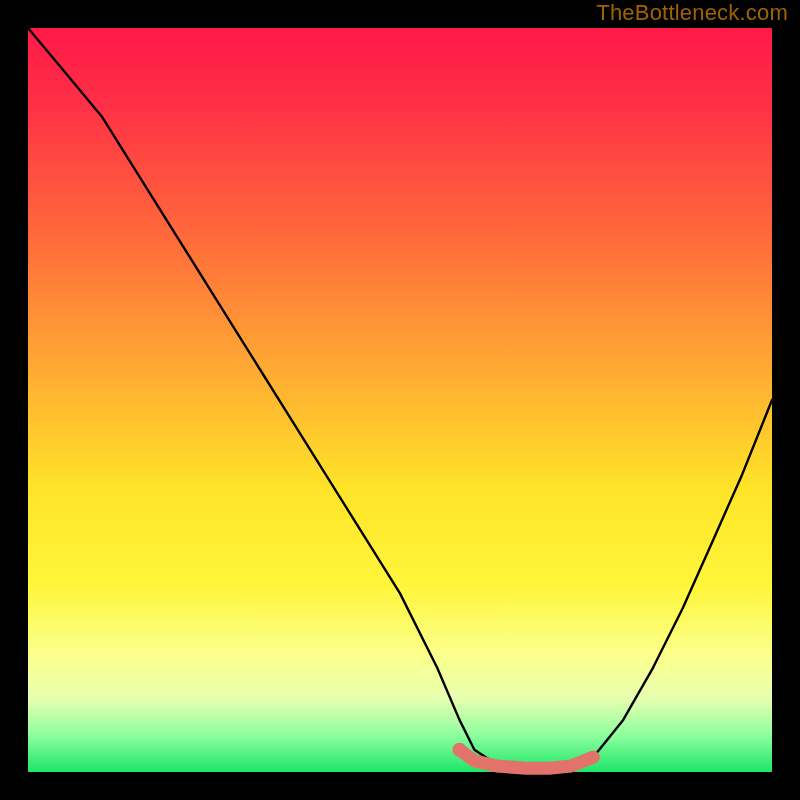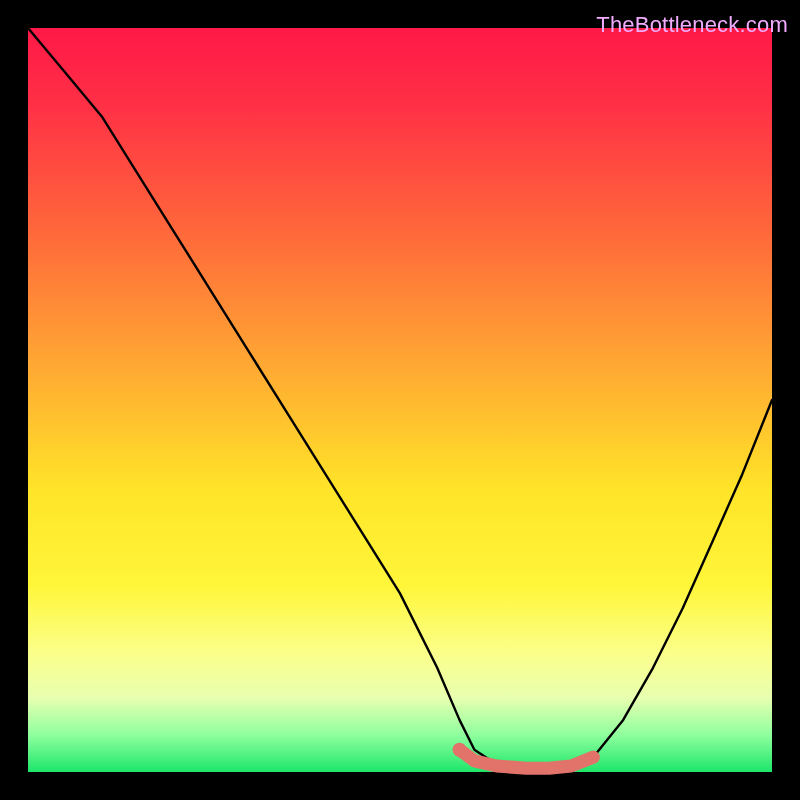--- a/index.html
+++ b/index.html
@@ -12,23 +12,23 @@
     font-family: Arial, Helvetica, sans-serif;
   }
   .frame {
     position: relative;
     width: 800px;
     height: 800px;
     background: #000;
   }
   .watermark {
     position: absolute;
-    top: 12px;
+    top: 0;
     right: 12px;
-    color: #f0abfc;
+    color: #a16207;
     font-size: 22px;
     font-weight: 400;
     letter-spacing: 0.2px;
     z-index: 10;
   }
   .plot-area {
     position: absolute;
     left: 28px;
     top: 28px;
     width: 744px;

